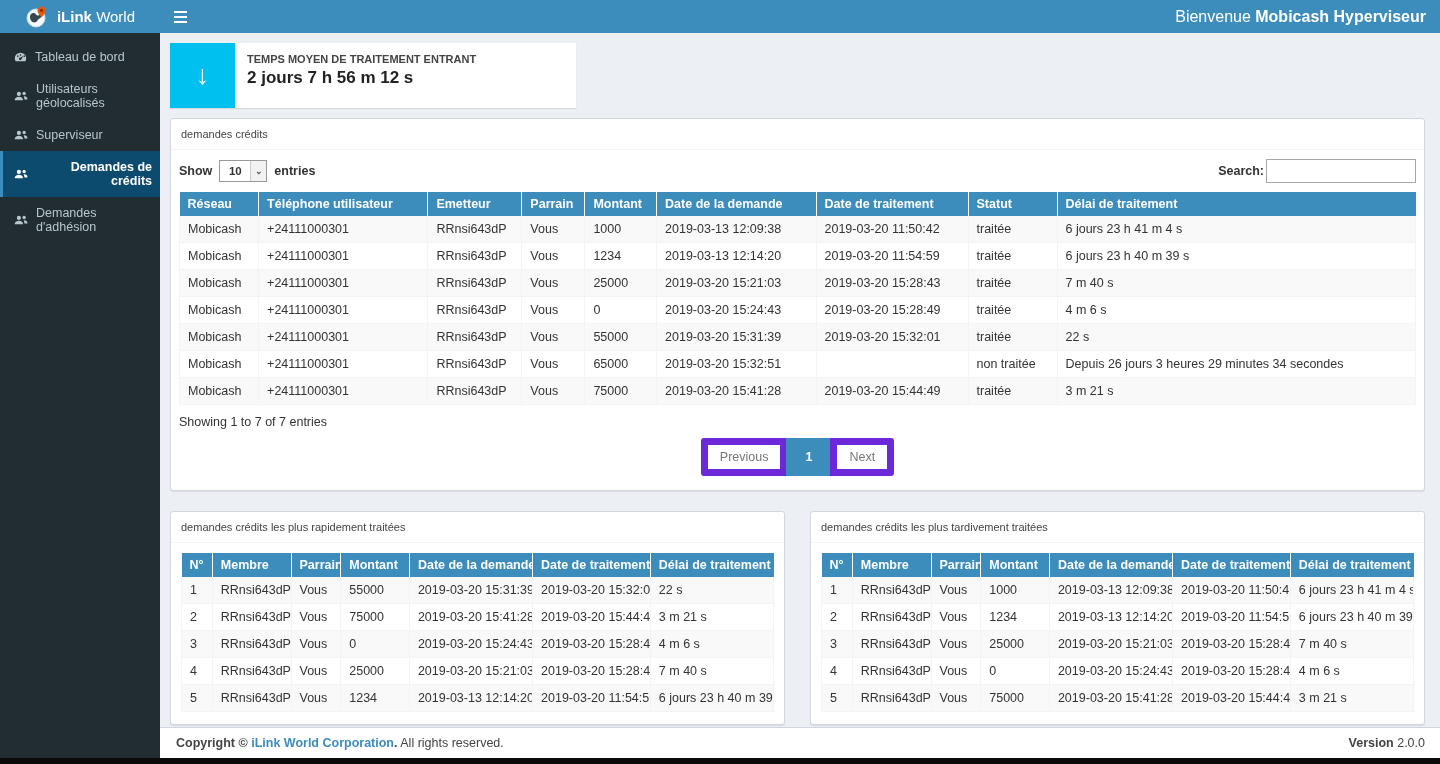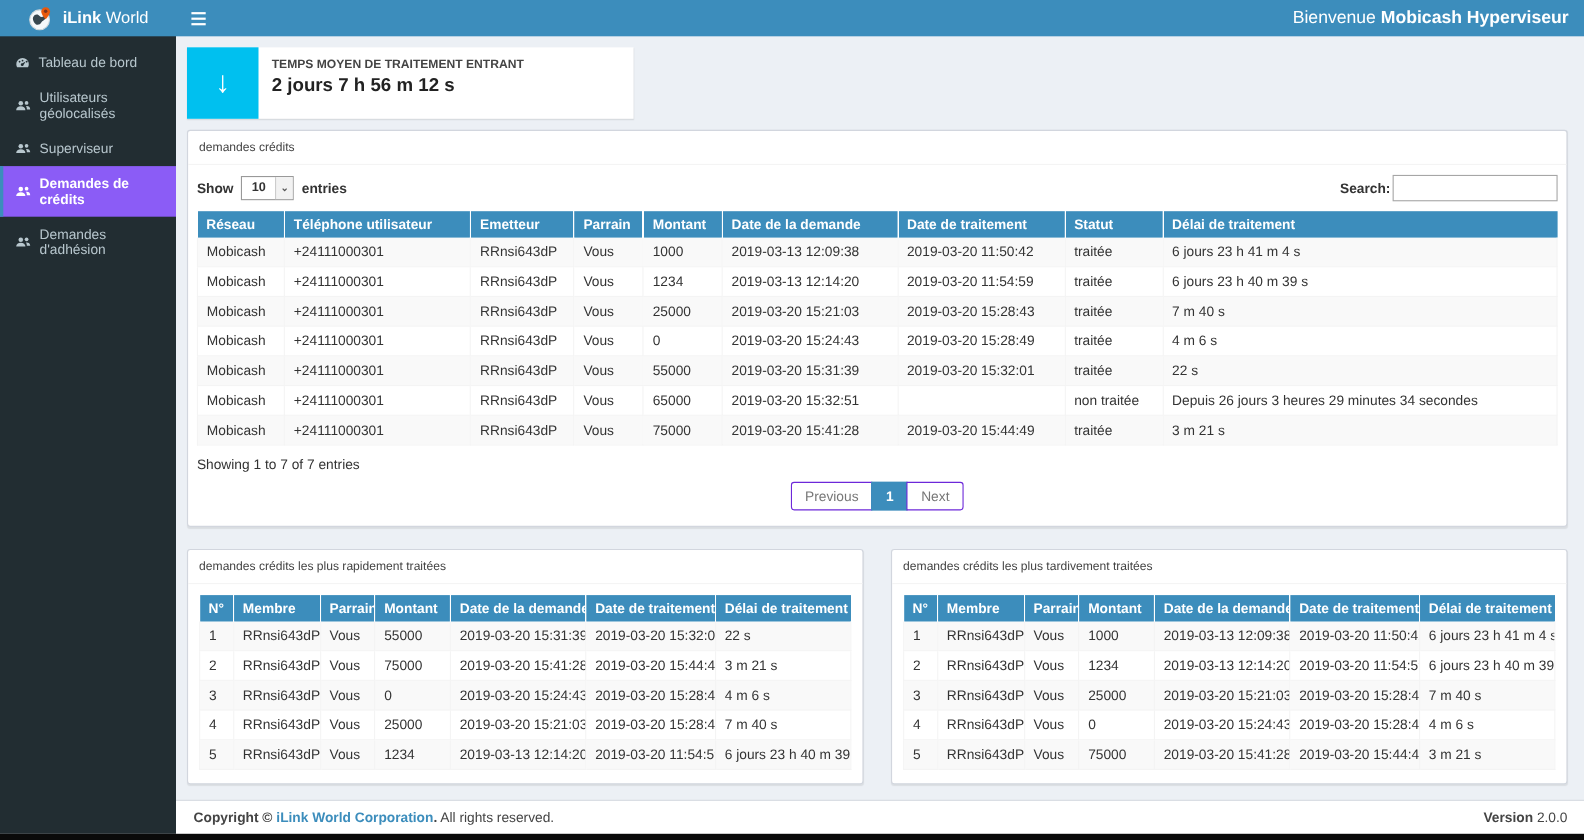--- a/index.html
+++ b/index.html
@@ -7,21 +7,21 @@
   body { font-family:"Liberation Sans", sans-serif; font-size:13px; color:#333; background:#ecf0f5; position:relative; }
 
   
   .sidebar { position:absolute; left:0; top:0; width:160px; height:758px; background:#222d32; z-index:3; }
   .logo { height:33px; background:#3c8dbc; display:flex; align-items:center; justify-content:center; gap:8px; color:#fff; }
   .logo-text { font-size:15px; font-weight:300; white-space:nowrap; }
   .logo-text b { font-weight:700; }
   .nav { padding-top:8px; }
   .nav-item { display:flex; align-items:center; gap:8px; padding:9px 8px 9px 11px; color:#b8c7ce; font-size:12.5px; cursor:pointer; border-left:3px solid transparent; text-decoration:none; }
   .nav-item svg { flex:0 0 auto; fill:#b8c7ce; }
-  .nav-item.active { background:#8b5cf6; color:#fff; font-weight:700; border-left-color:#3c8dbc; }
+  .nav-item.active { background:#0c4a6e; color:#fff; font-weight:700; border-left-color:#3c8dbc;text-align:right; }
   .nav-item.active svg { fill:#fff; }
 
   
   .topbar { position:absolute; left:160px; top:0; right:0; height:33px; background:#3c8dbc; display:flex; align-items:center; justify-content:space-between; padding:0 14px; z-index:2; }
   .hamburger { width:30px; height:33px; display:flex; flex-direction:column; justify-content:center; gap:3px; cursor:pointer; }
   .hamburger span { display:block; width:13px; height:2px; background:#fff; }
   .welcome { color:#fff; font-size:16px; }
   .welcome b { font-weight:700; }
 
   
@@ -67,21 +67,21 @@
   .mini-table th:nth-child(2), .mini-table td:nth-child(2){width:13.3%;}
   .mini-table th:nth-child(3), .mini-table td:nth-child(3){width:8.4%;}
   .mini-table th:nth-child(4), .mini-table td:nth-child(4){width:11.6%;}
   .mini-table th:nth-child(5), .mini-table td:nth-child(5){width:20.8%;}
   .mini-table th:nth-child(6), .mini-table td:nth-child(6){width:19.9%;}
   .mini-table th:nth-child(7), .mini-table td:nth-child(7){width:20.8%;}
 
   .table-footer { padding:10px 8px 12px; }
   .summary { font-size:12.5px; color:#333; }
   .paginate { display:flex; justify-content:center; margin-top:9px; padding-bottom:2px; }
-  .paginate .pg { border:1px solid #6d28d9; background:#fff; color:#777; font-size:12.5px; padding:5px 12px; margin-left:-1px; cursor:pointer; font-family:inherit; }
+  .paginate .pg { border:7px solid #6d28d9; background:#fff; color:#777; font-size:12.5px; padding:5px 12px; margin-left:-1px; cursor:pointer; font-family:inherit; }
   .paginate .pg:first-child { border-radius:3px 0 0 3px; margin-left:0; }
   .paginate .pg:last-child { border-radius:0 3px 3px 0; }
   .paginate .pg.active { background:#3c8dbc; border-color:#3c8dbc; color:#fff; font-weight:700; }
 
   .bottom-row { display:flex; gap:25px; }
   .bottom-row .panel { flex:1; }
   .bottom-row .table-wrap { padding:10px 10px 12px; }
 
   
   .footer { position:absolute; left:160px; top:727px; right:0; height:31px; background:#fff; border-top:1px solid #d2d6de; display:flex; align-items:center; justify-content:space-between; padding:0 15px 0 16px; font-size:12.5px; color:#444; z-index:2; }

